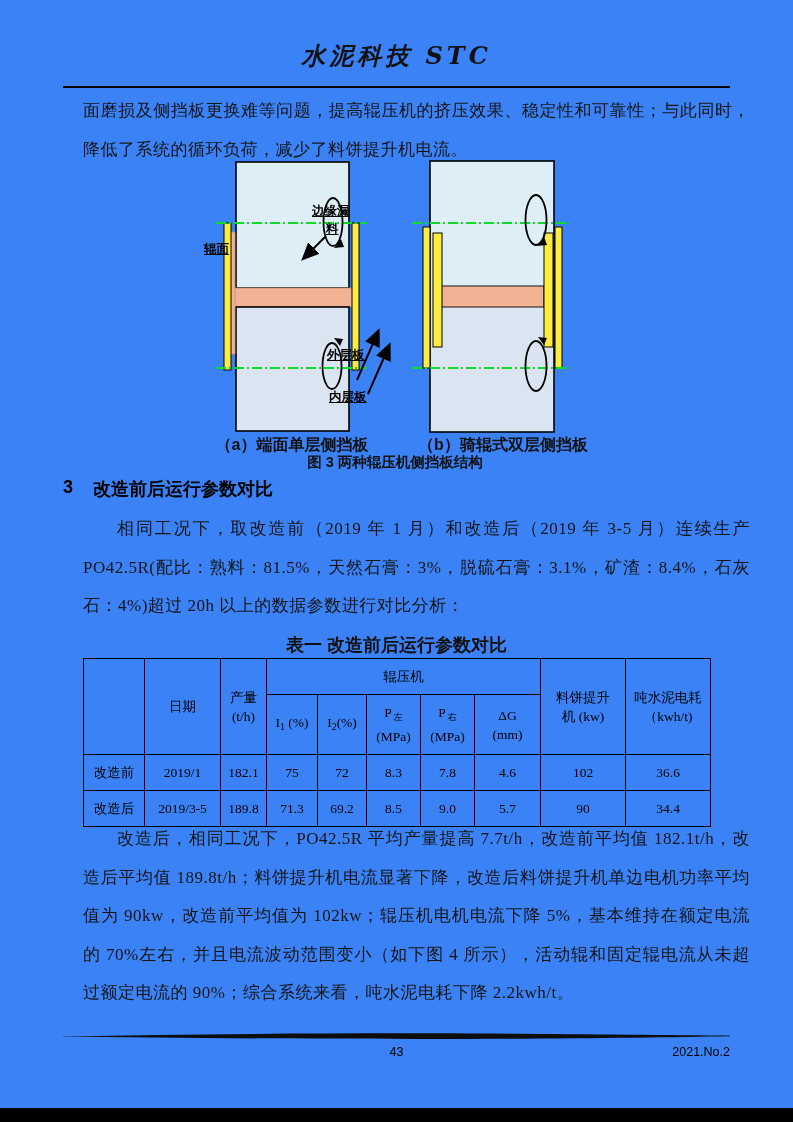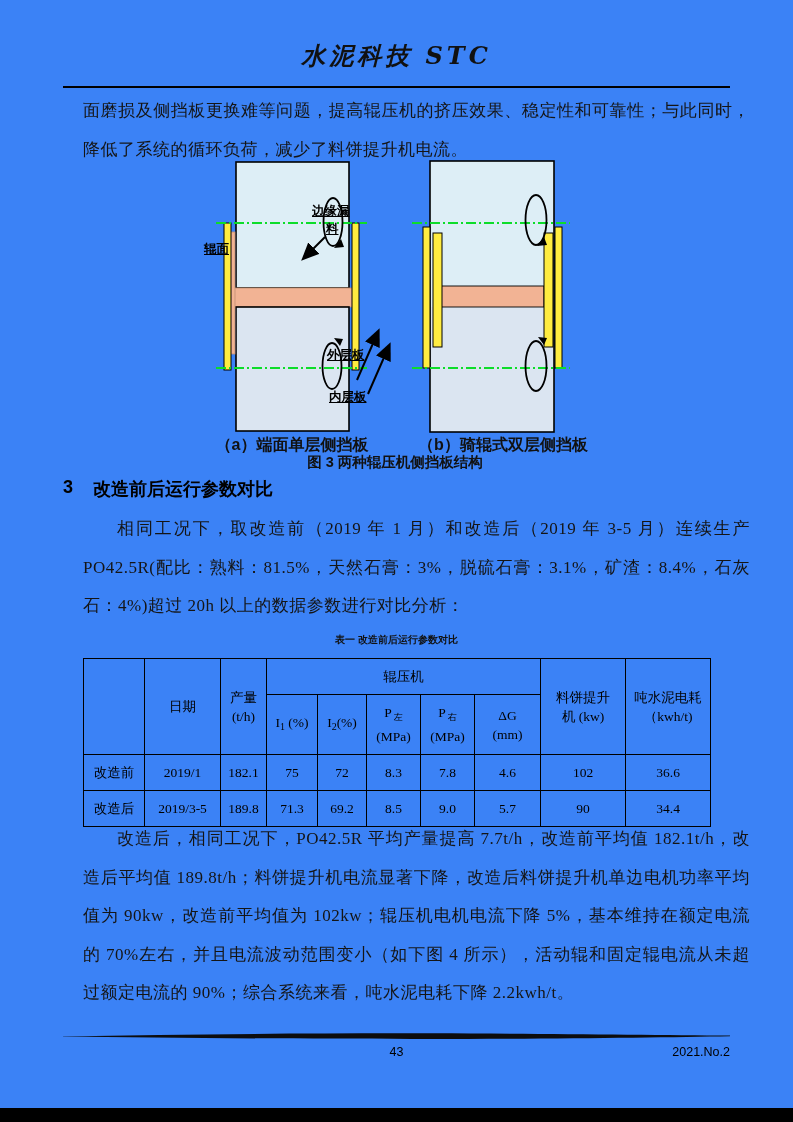--- a/index.html
+++ b/index.html
@@ -40,21 +40,21 @@
   }
   .fig-main-cap {
     position:absolute; top:293px; left:0; width:490px; text-align:center;
     font-family:"Liberation Sans","DejaVu Sans",sans-serif;
     font-size:14.5px; font-weight:bold;
   }
   
   .table-title {
     position:absolute; top:633px; left:63px; width:667px; text-align:center;
     font-family:"Liberation Sans","DejaVu Sans",sans-serif;
-    font-size:10px; font-weight:bold;
+    font-size:18px; font-weight:bold;
   }
   table.params {
     position:absolute; left:83px; top:658px; width:627px;
     border-collapse:collapse; table-layout:fixed;
     font-size:13.5px; color:#000;
   }
   table.params td, table.params th {
     border:1.5px solid #000; text-align:center; vertical-align:middle;
     font-weight:normal; padding:8px 1px; line-height:19px;
   }

